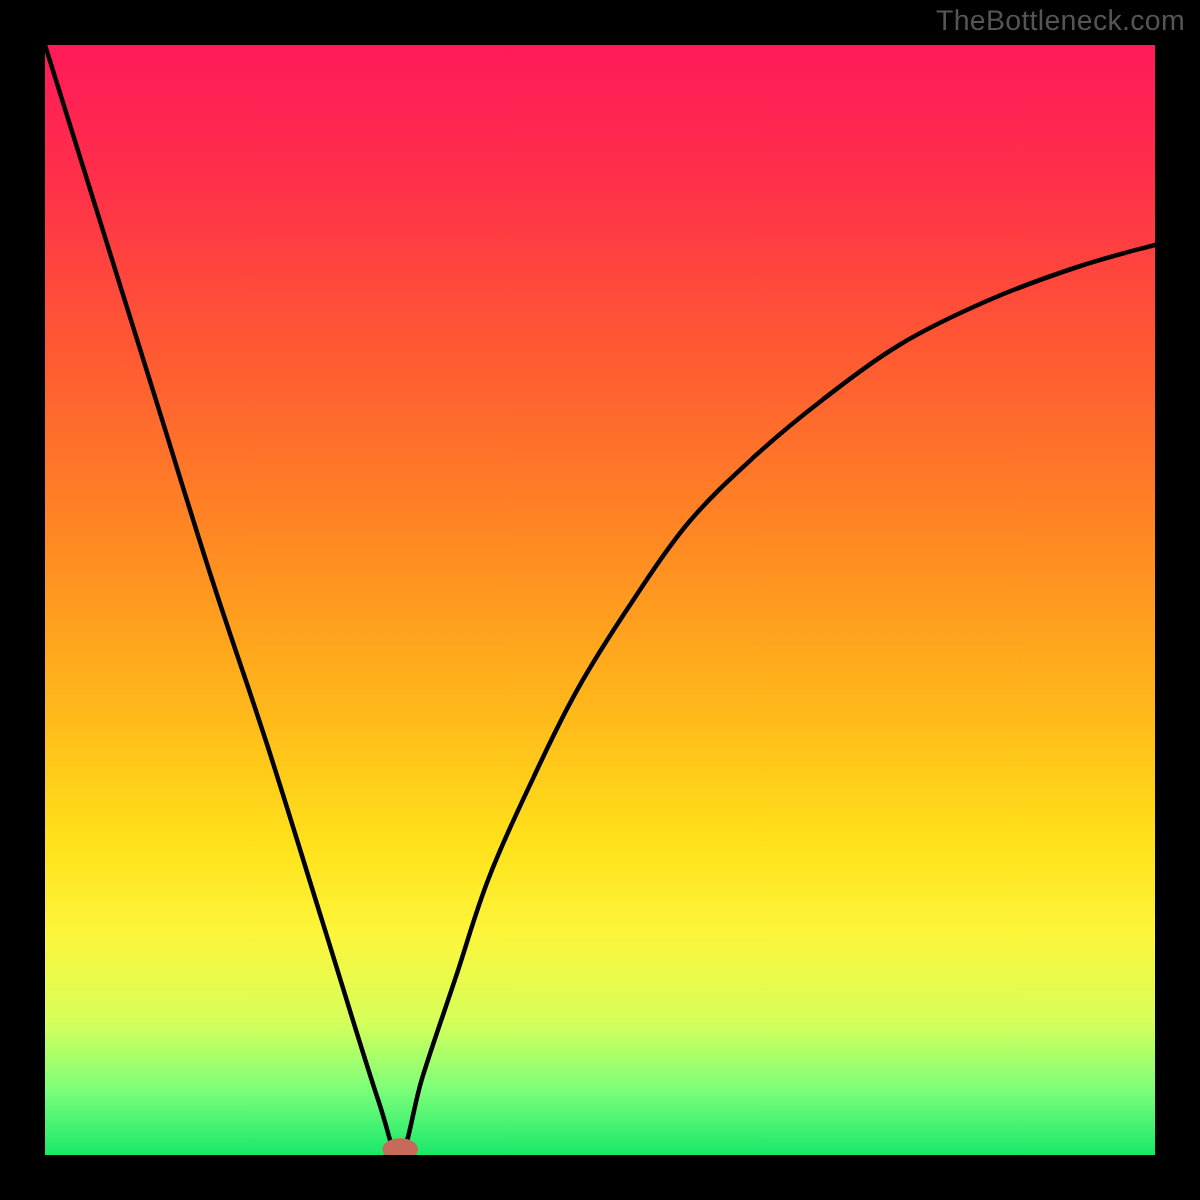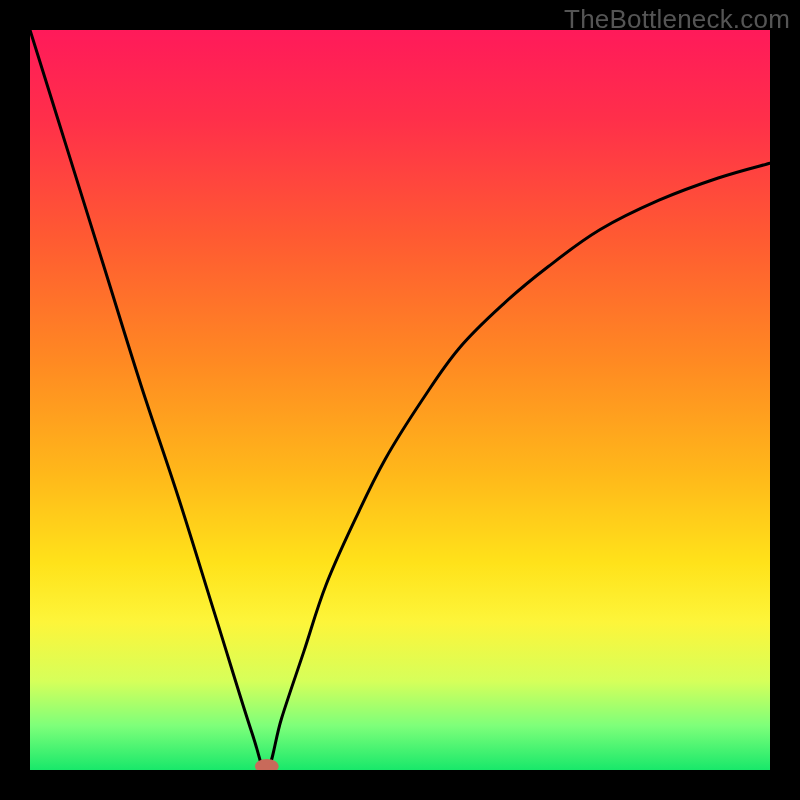--- a/index.html
+++ b/index.html
@@ -15,21 +15,21 @@
     position: relative;
     width: 800px;
     height: 800px;
     background: #000;
   }
   .watermark {
     position: absolute;
     top: 4px;
     right: 10px;
     color: #555;
-    font-size: 26px;
+    font-size: 19px;
     font-weight: 500;
     letter-spacing: 0.2px;
     z-index: 10;
   }
   .plot-area {
     position: absolute;
     left: 30px;
     top: 30px;
     width: 740px;
     height: 740px;

